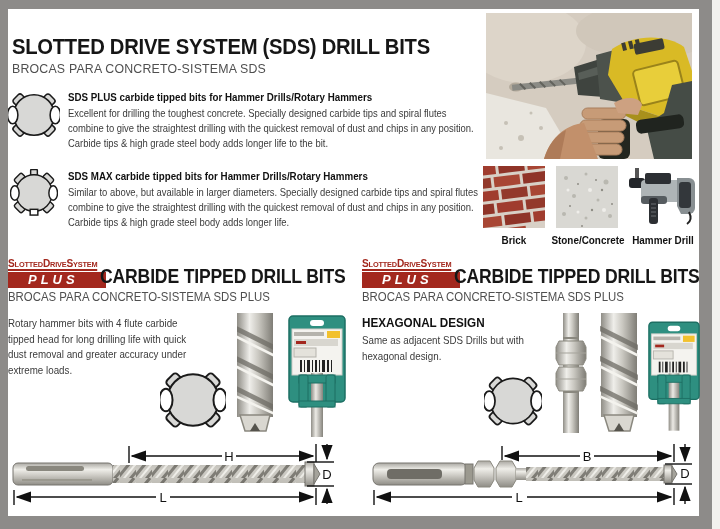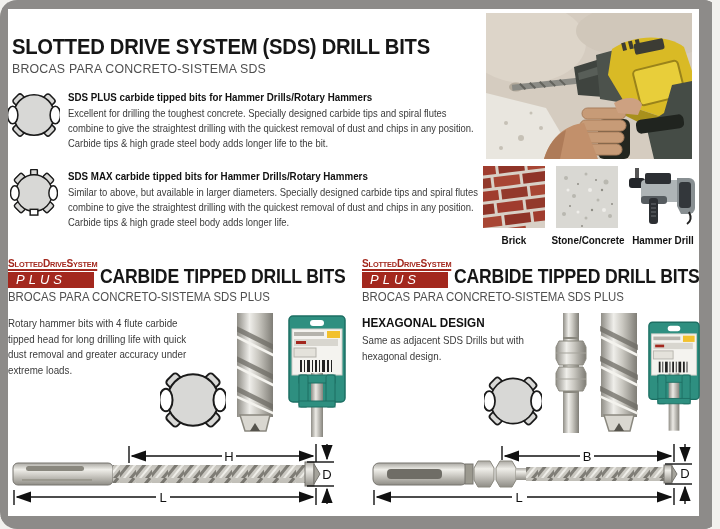--- a/index.html
+++ b/index.html
@@ -1,38 +1,38 @@
 <!DOCTYPE html>
 <html><head>
 <meta charset="utf-8">
 <style>
   html,body{margin:0;padding:0;background:#f2f1ee;font-family:"Liberation Sans",sans-serif;}
-  .canvas{position:relative;width:720px;height:529px;overflow:hidden;background:#f2f1ee;border-radius:17px;}
+  .canvas{position:relative;width:720px;height:529px;overflow:hidden;background:#f2f1ee;}
   .abs{position:absolute;}
   .frame{position:absolute;background:#8d8b89;}
   .page{position:absolute;left:8px;top:9px;width:691px;height:507px;background:#ffffff;}
 
   .main-title{left:4px;top:25px;font-size:22px;font-weight:bold;color:#161616;
     transform:scaleX(.92);transform-origin:0 0;letter-spacing:-.3px;white-space:nowrap;}
   .main-sub{left:4px;top:52px;font-size:13px;color:#4f4f4f;letter-spacing:.2px;
     transform:scaleX(.95);transform-origin:0 0;white-space:nowrap;}
 
   .bullet-head{font-size:11.5px;font-weight:bold;color:#111;
     transform:scaleX(.85);transform-origin:0 0;white-space:nowrap;}
   .bullet-body{font-size:11.5px;line-height:15px;color:#3b3b3b;width:505px;
     transform:scaleX(.82);transform-origin:0 0;}
 
   .thumb-label{font-size:11px;font-weight:bold;color:#111;text-align:center;
     transform:scaleX(.9);transform-origin:50% 0;}
 
   .logo-top{font-weight:bold;color:#a3281e;font-size:11px;font-variant:small-caps;
     letter-spacing:-.2px;border-bottom:2px solid #a3281e;width:max-content;line-height:11px;
     transform:scaleX(.92);transform-origin:0 0;}
-  .logo-plus{background:#a3281e;color:#fff;font-style:italic;font-weight:normal;font-size:13px;
-    letter-spacing:4px;width:78px;padding:1px 0 2px 8px;margin-top:1px;line-height:13px;}
+  .logo-plus{background:#a3281e;color:#fff;font-style:italic;font-weight:bold;font-size:13px;
+    letter-spacing:4px;width:78px;padding:1px 0 2px 20px;margin-top:1px;line-height:13px;}
   .sec-title{font-size:20px;font-weight:bold;color:#161616;transform:scaleX(.88);
     transform-origin:0 0;letter-spacing:-.2px;white-space:nowrap;}
   .sec-sub{font-size:12px;color:#4f4f4f;transform:scaleX(.95);transform-origin:0 0;white-space:nowrap;}
   .sec-heading{font-size:13px;font-weight:bold;color:#111;transform:scaleX(.9);
     transform-origin:0 0;white-space:nowrap;}
   .sec-body{font-size:11.5px;line-height:15.5px;color:#3b3b3b;
     transform:scaleX(.85);transform-origin:0 0;}
 
   svg text{font-family:"Liberation Sans",sans-serif;fill:#111;}
   .dim text{font-size:13px;}

